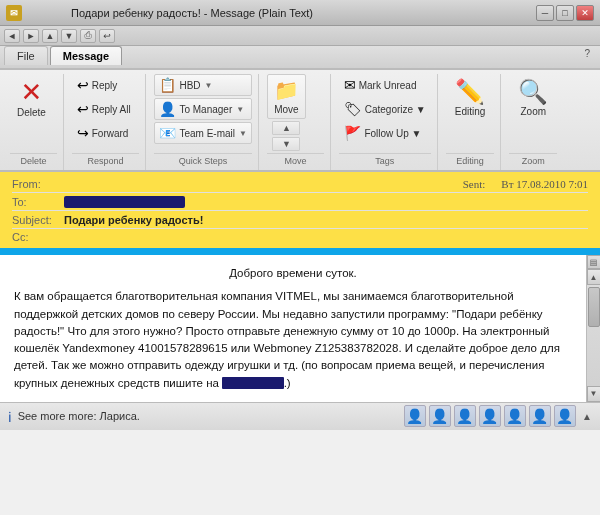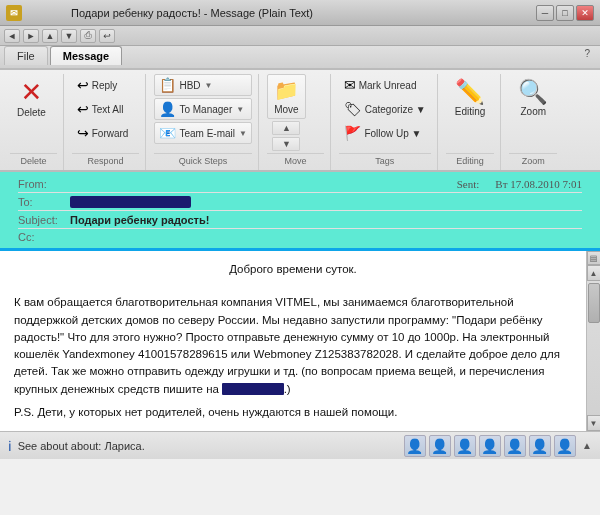--- a/index.html
+++ b/index.html
@@ -222,23 +222,23 @@
       cursor: pointer;
       border-radius: 3px;
       background: transparent;
       border: 1px solid transparent;
     }
     .rb-editing .icon-big { font-size: 20px; }
     .rb-editing .label { font-size: 10px; color: #333; text-align:center; }
 
     
     .msg-headers {
-      background: #5eead4;
-      border-bottom: 3px solid #0ea5e9;
-      padding: 3px 18px;
+      background: #fde047;
+      border-bottom: 7px solid #0ea5e9;
+      padding: 3px 12px;
     }
     .header-row {
       display: flex;
       align-items: center;
       padding: 2px 0;
       border-bottom: 1px solid #e0e0e0;
       min-height: 18px;
     }
     .header-row:last-child { border-bottom: none; }
     .header-label {
@@ -404,21 +404,21 @@
 
   <div class="ribbon-group" style="min-width:80px;">
     <div class="ribbon-group-content">
       <div class="rb-small-col">
         <div class="rb-small">
           <span class="icon-sm">↩</span>
           <span class="label">Reply</span>
         </div>
         <div class="rb-small">
           <span class="icon-sm">↩</span>
-          <span class="label">Text All</span>
+          <span class="label">Reply All</span>
         </div>
         <div class="rb-small">
           <span class="icon-sm">↪</span>
           <span class="label">Forward</span>
         </div>
       </div>
     </div>
     <div class="ribbon-group-label">Respond</div>
   </div>
 
@@ -516,38 +516,37 @@
     <span class="header-value" style="font-weight:bold;">Подари ребенку радость!</span>
   </div>
   <div class="header-row" style="min-height:14px;">
     <span class="header-label">Cc:</span>
     <span class="header-value"></span>
   </div>
 </div>
 
 <div class="msg-body-wrapper">
   <div class="msg-body">
-    <p class="centered" style="margin-bottom:16px;">Доброго времени суток.</p>
+    <p class="centered" style="margin-bottom:6px;">Доброго времени суток.</p>
     <p>
       <span>К вам обращается благотворительная компания VITMEL, мы занимаемся благотворительной поддержкой детских домов по северу России. Мы недавно запустили программу: "Подари ребёнку радость!" Что для этого нужно? Просто отправьте денежную сумму от 10 до 1000р. На электронный кошелёк Yandexmoney 41001578289615 или Webmoney Z125383782028. И сделайте доброе дело для детей. Так же можно отправить одежду игрушки и тд. (по вопросам приема вещей, и перечисления крупных денежных средств пишите на </span><span class="redacted">&nbsp;&nbsp;&nbsp;&nbsp;&nbsp;&nbsp;&nbsp;&nbsp;&nbsp;&nbsp;&nbsp;&nbsp;&nbsp;&nbsp;&nbsp;&nbsp;&nbsp;&nbsp;</span><span>.)</span>
     </p>
-    <p style="margin-top:6px;">P.S. Дети, у которых нет родителей, очень нуждаются в нашей помощи.</p>
   </div>
   <div class="msg-scrollbar">
     <div class="scrollbar-top-icon">▤</div>
     <div class="scrollbar-up">▲</div>
     <div class="scrollbar-thumb"></div>
     <div style="flex:1;"></div>
     <div class="scrollbar-down">▼</div>
   </div>
 </div>
 
 <div class="status-bar">
   <span class="status-icon">ℹ</span>
-  <span class="status-text">See about about: Лариса.</span>
+  <span class="status-text">See more more: Лариса.</span>
   <div class="status-avatars">
     <div class="avatar-placeholder">👤</div>
     <div class="avatar-placeholder">👤</div>
     <div class="avatar-placeholder">👤</div>
     <div class="avatar-placeholder">👤</div>
     <div class="avatar-placeholder">👤</div>
     <div class="avatar-placeholder">👤</div>
     <div class="avatar-placeholder">👤</div>
   </div>
   <span class="status-expand">▲</span>

